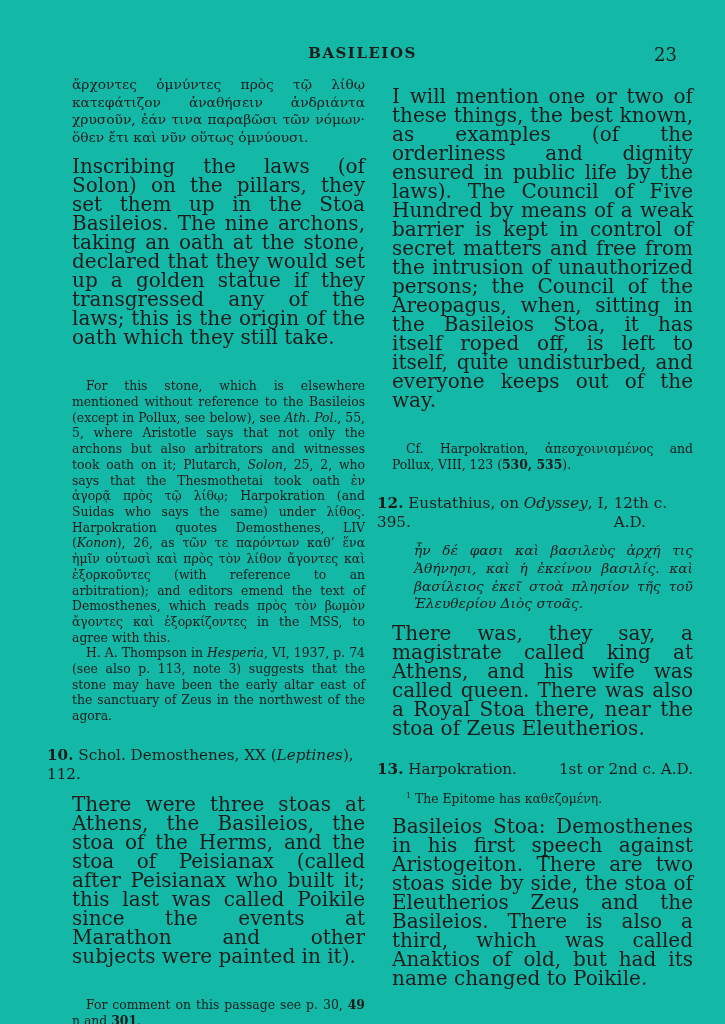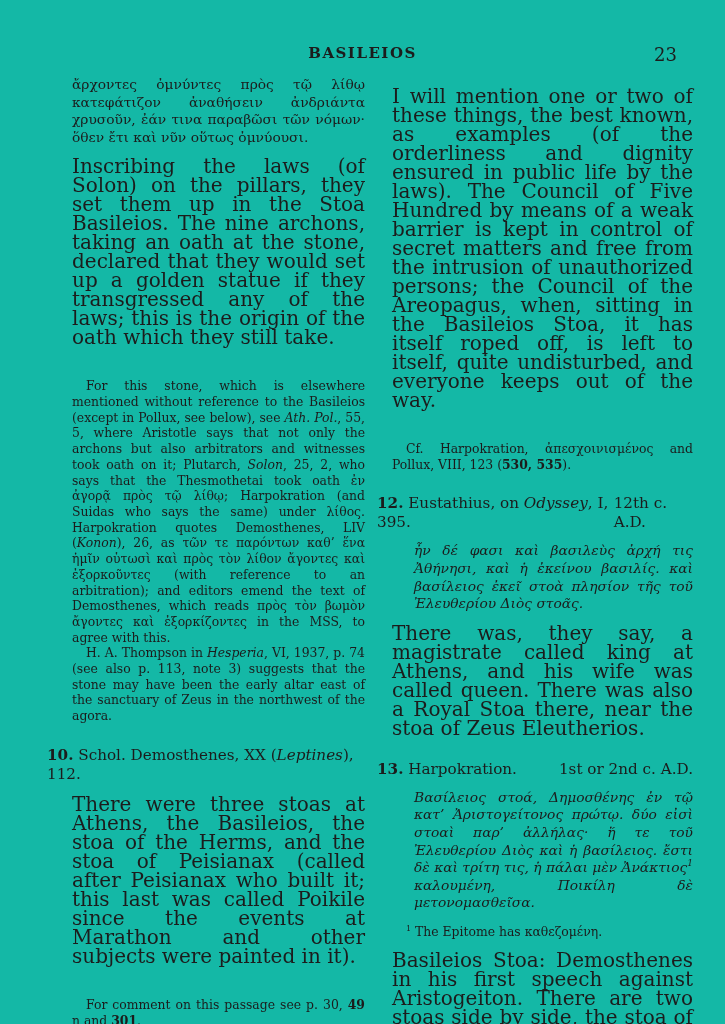--- a/index.html
+++ b/index.html
@@ -108,21 +108,20 @@
 
       <p class="gk-block gk-indent mt-gk"><span class="gk">ἦν δέ φασι καὶ βασιλεὺς ἀρχή τις Ἀθήνησι, καὶ ἡ ἐκείνου βασιλίς. καὶ βασίλειος ἐκεῖ στοὰ πλησίον τῆς τοῦ Ἐλευθερίου Διὸς στοᾶς.</span></p>
 
       <p class="en mt-en"><span>There was, they say, a magistrate called king at Athens, and his wife was called queen. There was also a Royal Stoa there, near the stoa of Zeus Eleutherios.</span></p>
 
       <div class="item-head head-flex mt-head">
         <span><span class="bd">13.</span><span> Harpokration.</span></span>
         <span>1st or 2nd c. A.D.</span>
       </div>
 
-      <p class="gk-block gk-indent mt-gk"><span class="gk">Βασίλειος στοά, Δημοσθένης ἐν τῷ κατ’ Ἀριστογείτονος πρώτῳ. δύο εἰσὶ στοαὶ παρ’ ἀλλήλας· ἥ τε τοῦ Ἐλευθερίου Διὸς καὶ ἡ βασίλειος. ἔστι δὲ καὶ τρίτη τις, ἡ πάλαι μὲν Ἀνάκτιος</span><span class="sup">1</span><span class="gk"> καλουμένη, Ποικίλη δὲ μετονομασθεῖσα.</span></p>
 
       <div class="sm mt-foot">
         <p class="indent"><span class="sup">1</span><span> The Epitome has </span><span class="gk">καθεζομένη.</span></p>
       </div>
 
       <p class="en mt-en"><span>Basileios Stoa: Demosthenes in his first speech against Aristogeiton. There are two stoas side by side, the stoa of Eleutherios Zeus and the Basileios. There is also a third, which was called Anaktios of old, but had its name changed to Poikile.</span></p>
 
     </div>
   </div>
 </div>

